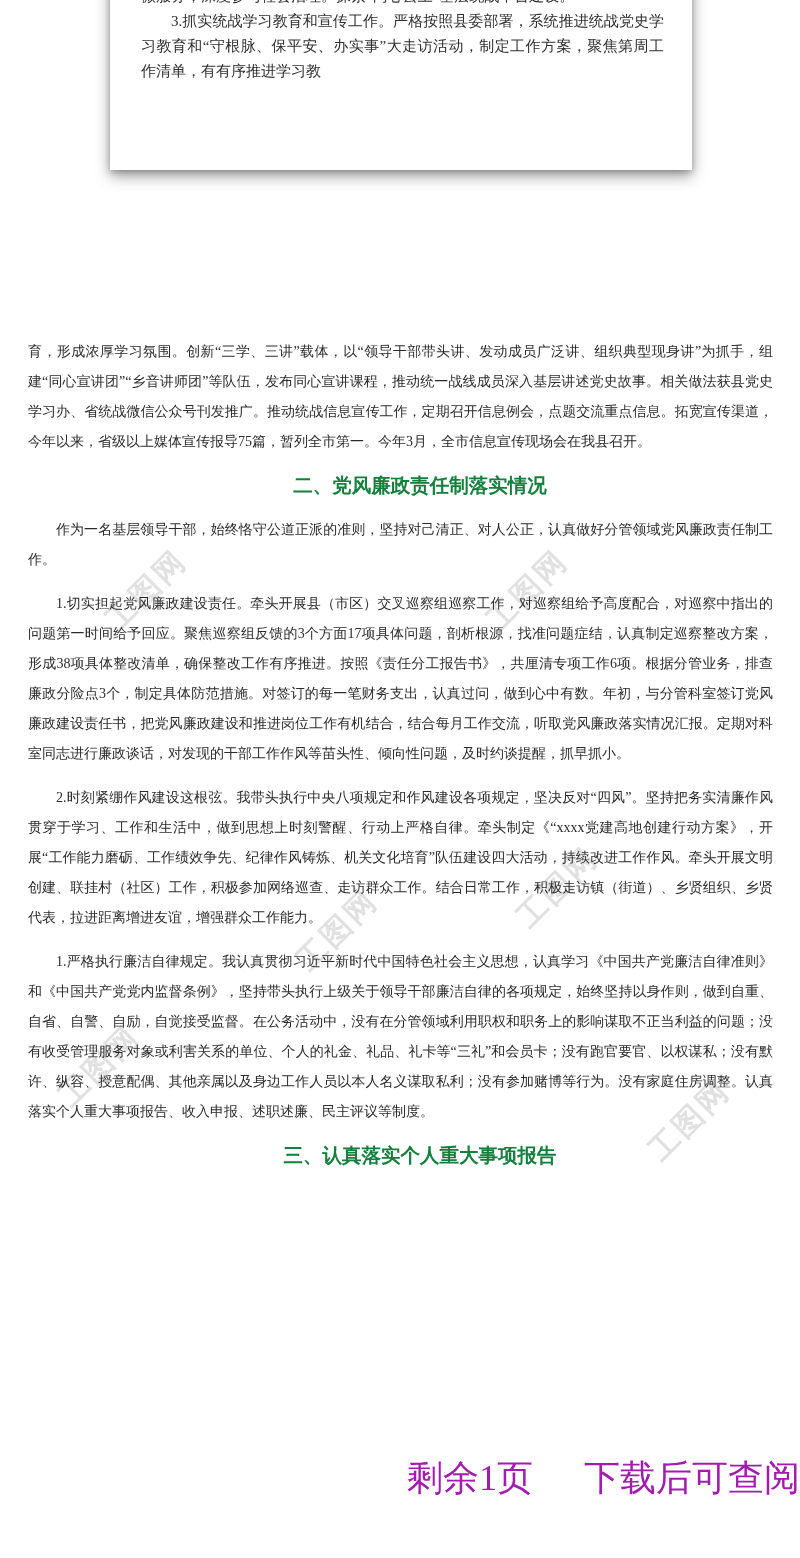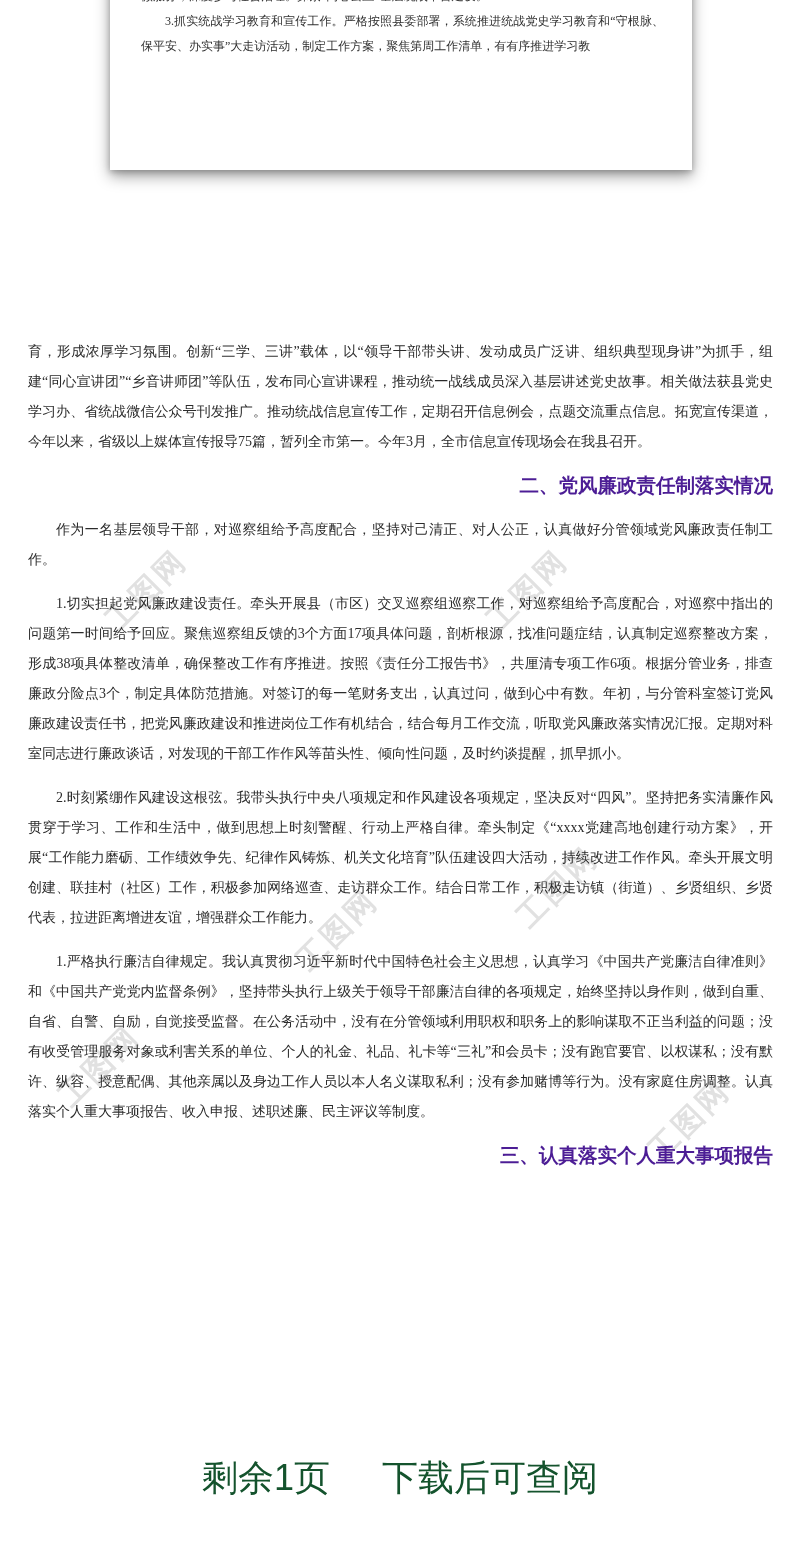--- a/index.html
+++ b/index.html
@@ -18,21 +18,21 @@
     width:582px; height:210px;
     background:#ffffff;
     box-shadow:0 6px 14px rgba(0,0,0,.38), 0 2px 6px rgba(0,0,0,.22);
   }
   .page1-inner{
     position:absolute;
     left:31px; right:28px; top:24px;
   }
   .page1-inner p{
     margin:0;
-    font-size:12px;
+    font-size:15px;
     line-height:25px;
     text-align:justify;
     color:#2f2f2f;
   }
   .p1-indent{ text-indent:2em; }
 
   
   .page2{
     position:absolute;
     left:28px; top:337px;
@@ -46,22 +46,22 @@
     color:#2b2b2b;
   }
   .page2 p.noindent{ margin-top:0; text-indent:0; }
   .page2 p.indent{ text-indent:2em; }
   .page2 .heading{
     margin:14px 0 0 0;
     font-size:19.5px;
     line-height:30px;
     font-weight:bold;
     text-indent:2em;
-    text-align:right;
-    color:#4c1d95;
+    text-align:center;
+    color:#15803d;
   }
 
   
   .wm{
     position:absolute;
     transform:rotate(-45deg);
     font-size:30px;
     font-weight:bold;
     letter-spacing:3px;
     color:rgba(120,120,120,.22);
@@ -75,24 +75,24 @@
   .wm4{left:508px; top:867px;}
   .wm5{left:50px;  top:1046px;}
   .wm6{left:640px; top:1100px;}
 
   
   .footer{
     position:absolute;
     left:0; right:0; top:1448px;
     height:60px;
     line-height:60px;
-    text-align:center;
+    text-align:right;
     font-size:36px;
-    color:#14532d;
-    font-family:Liberation Sans, sans-serif;
+    color:#a21caf;
+    font-family:Liberation Serif, serif;
   }
   .footer .hint{ margin-left:42px; }
 </style>
 </head>
 <body>
 
 <div class="page1">
   <div class="page1-inner">
     <p>微服务，深度参与社会治理。探索“同心云上”基层统战平台建设。</p>
     <p class="p1-indent">3.抓实统战学习教育和宣传工作。严格按照县委部署，系统推进统战党史学习教育和“守根脉、保平安、办实事”大走访活动，制定工作方案，聚焦第周工作清单，有有序推进学习教</p>
@@ -102,21 +102,21 @@
 <span class="wm wm1">工图网</span>
 <span class="wm wm2">工图网</span>
 <span class="wm wm3">工图网</span>
 <span class="wm wm4">工图网</span>
 <span class="wm wm5">工图网</span>
 <span class="wm wm6">工图网</span>
 
 <div class="page2">
   <p class="noindent">育，形成浓厚学习氛围。创新“三学、三讲”载体，以“领导干部带头讲、发动成员广泛讲、组织典型现身讲”为抓手，组建“同心宣讲团”“乡音讲师团”等队伍，发布同心宣讲课程，推动统一战线成员深入基层讲述党史故事。相关做法获县党史学习办、省统战微信公众号刊发推广。推动统战信息宣传工作，定期召开信息例会，点题交流重点信息。拓宽宣传渠道，今年以来，省级以上媒体宣传报导75篇，暂列全市第一。今年3月，全市信息宣传现场会在我县召开。</p>
   <p class="heading">二、党风廉政责任制落实情况</p>
-  <p class="indent">作为一名基层领导干部，对巡察组给予高度配合，坚持对己清正、对人公正，认真做好分管领域党风廉政责任制工作。</p>
+  <p class="indent">作为一名基层领导干部，始终恪守公道正派的准则，坚持对己清正、对人公正，认真做好分管领域党风廉政责任制工作。</p>
   <p class="indent">1.切实担起党风廉政建设责任。牵头开展县（市区）交叉巡察组巡察工作，对巡察组给予高度配合，对巡察中指出的问题第一时间给予回应。聚焦巡察组反馈的3个方面17项具体问题，剖析根源，找准问题症结，认真制定巡察整改方案，形成38项具体整改清单，确保整改工作有序推进。按照《责任分工报告书》，共厘清专项工作6项。根据分管业务，排查廉政分险点3个，制定具体防范措施。对签订的每一笔财务支出，认真过问，做到心中有数。年初，与分管科室签订党风廉政建设责任书，把党风廉政建设和推进岗位工作有机结合，结合每月工作交流，听取党风廉政落实情况汇报。定期对科室同志进行廉政谈话，对发现的干部工作作风等苗头性、倾向性问题，及时约谈提醒，抓早抓小。</p>
   <p class="indent">2.时刻紧绷作风建设这根弦。我带头执行中央八项规定和作风建设各项规定，坚决反对“四风”。坚持把务实清廉作风贯穿于学习、工作和生活中，做到思想上时刻警醒、行动上严格自律。牵头制定《“xxxx党建高地创建行动方案》，开展“工作能力磨砺、工作绩效争先、纪律作风铸炼、机关文化培育”队伍建设四大活动，持续改进工作作风。牵头开展文明创建、联挂村（社区）工作，积极参加网络巡查、走访群众工作。结合日常工作，积极走访镇（街道）、乡贤组织、乡贤代表，拉进距离增进友谊，增强群众工作能力。</p>
   <p class="indent">1.严格执行廉洁自律规定。我认真贯彻习近平新时代中国特色社会主义思想，认真学习《中国共产党廉洁自律准则》和《中国共产党党内监督条例》，坚持带头执行上级关于领导干部廉洁自律的各项规定，始终坚持以身作则，做到自重、自省、自警、自励，自觉接受监督。在公务活动中，没有在分管领域利用职权和职务上的影响谋取不正当利益的问题；没有收受管理服务对象或利害关系的单位、个人的礼金、礼品、礼卡等“三礼”和会员卡；没有跑官要官、以权谋私；没有默许、纵容、授意配偶、其他亲属以及身边工作人员以本人名义谋取私利；没有参加赌博等行为。没有家庭住房调整。认真落实个人重大事项报告、收入申报、述职述廉、民主评议等制度。</p>
   <p class="heading">三、认真落实个人重大事项报告</p>
 </div>
 
 <div class="footer">
   <span>剩余1页</span>
   <span class="hint">下载后可查阅</span>
 </div>

